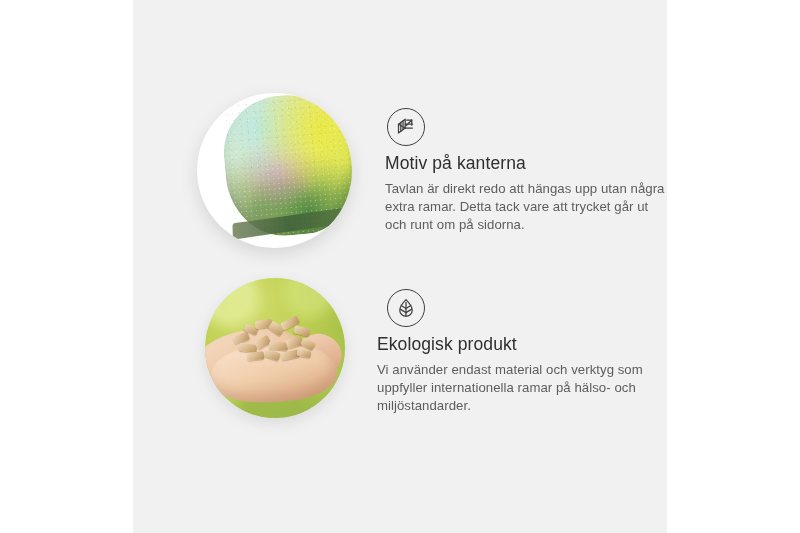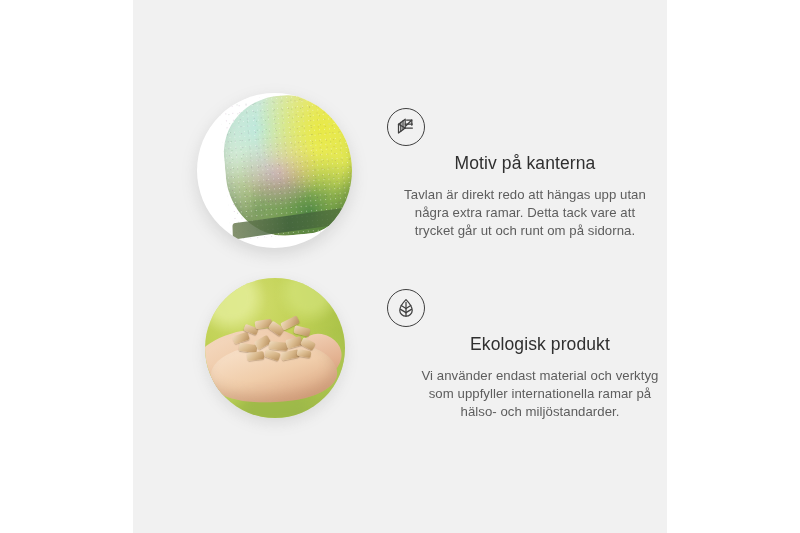--- a/index.html
+++ b/index.html
@@ -192,34 +192,34 @@
     box-sizing: border-box;
     display: flex;
     align-items: center;
     justify-content: center;
   }
   .icon-edges { left: 387px; top: 108px; }
   .icon-leaf  { left: 387px; top: 289px; }
   .icon-circle svg { display: block; }
 
   
-  .text-block { position: absolute; width: 280px; text-align: center; }
+  .text-block { position: absolute; width: 280px; }
   .text-1 { left: 385px; top: 152px; }
-  .text-2 { left: 400px; top: 333px; }
+  .text-2 { left: 377px; top: 333px; }
 
   .feature-title {
     margin: 0 0 6px 0;
     font-size: 17.5px;
     font-weight: 400;
     line-height: 22px;
     color: #2f2f2f;
     letter-spacing: 0.1px;
   }
   .feature-desc {
-    margin: 12px;
+    margin: 0;
     font-size: 13.2px;
     line-height: 18px;
     color: #5d5d5d;
     letter-spacing: 0.05px;
   }
 </style>
 </head>
 <body>
 
 <div class="canvas-root">

